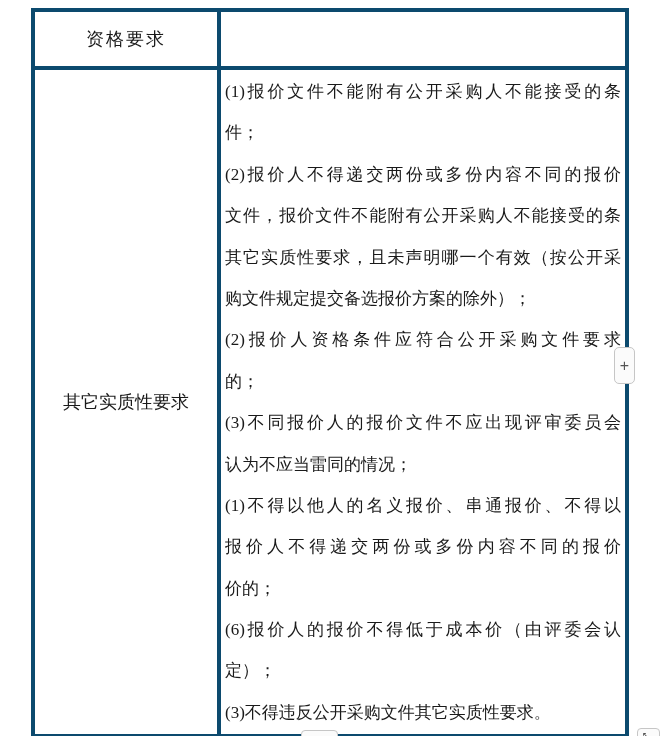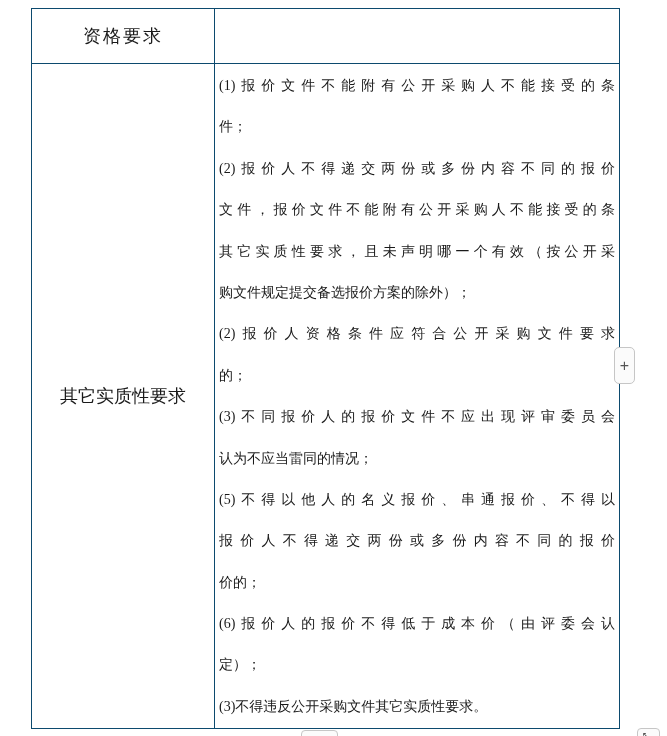--- a/index.html
+++ b/index.html
@@ -18,21 +18,21 @@
 
   
   .doc-table {
     position: absolute;
     left: 31px;
     top: 8px;
     border-collapse: collapse;
     table-layout: fixed;
   }
   .doc-table td {
-    border: 1px solid #0c4a6e;
+    border: 4px solid #0c4a6e;
     padding: 0;
     overflow: hidden;
   }
   td.col-label { width: 182px; }
   td.col-content { width: 396px; }
 
   tr.header-row td { height: 53px; }
   tr.body-row td.col-content { height: 663px; }
 
   .cell-label {
@@ -43,21 +43,21 @@
   .header-label { letter-spacing: 2px; }
   .body-label { letter-spacing: 0; }
 
   td.content-cell {
     vertical-align: top;
     padding: 1px 4px 0 4px;
   }
   .content-line {
     height: 41.4px;
     line-height: 41.4px;
-    font-size: 14px;
+    font-size: 17px;
     white-space: nowrap;
   }
   .content-line.fill {
     text-align: justify;
     text-align-last: justify;
     text-justify: inter-character;
   }
 
   
   .ctrl {
@@ -124,21 +124,21 @@
       <div class="content-line fill">(1)报价文件不能附有公开采购人不能接受的条</div>
       <div class="content-line">件；</div>
       <div class="content-line fill">(2)报价人不得递交两份或多份内容不同的报价</div>
       <div class="content-line fill">文件，报价文件不能附有公开采购人不能接受的条</div>
       <div class="content-line fill">其它实质性要求，且未声明哪一个有效（按公开采</div>
       <div class="content-line">购文件规定提交备选报价方案的除外）；</div>
       <div class="content-line fill">(2)报价人资格条件应符合公开采购文件要求</div>
       <div class="content-line">的；</div>
       <div class="content-line fill">(3)不同报价人的报价文件不应出现评审委员会</div>
       <div class="content-line">认为不应当雷同的情况；</div>
-      <div class="content-line fill">(5)不得以他人的名义报价、串通报价、不得以</div>
+      <div class="content-line fill">(1)不得以他人的名义报价、串通报价、不得以</div>
       <div class="content-line fill">报价人不得递交两份或多份内容不同的报价</div>
       <div class="content-line">价的；</div>
       <div class="content-line fill">(6)报价人的报价不得低于成本价（由评委会认</div>
       <div class="content-line">定）；</div>
       <div class="content-line">(3)不得违反公开采购文件其它实质性要求。</div>
     </td>
   </tr>
 </tbody>
   </table>
 

